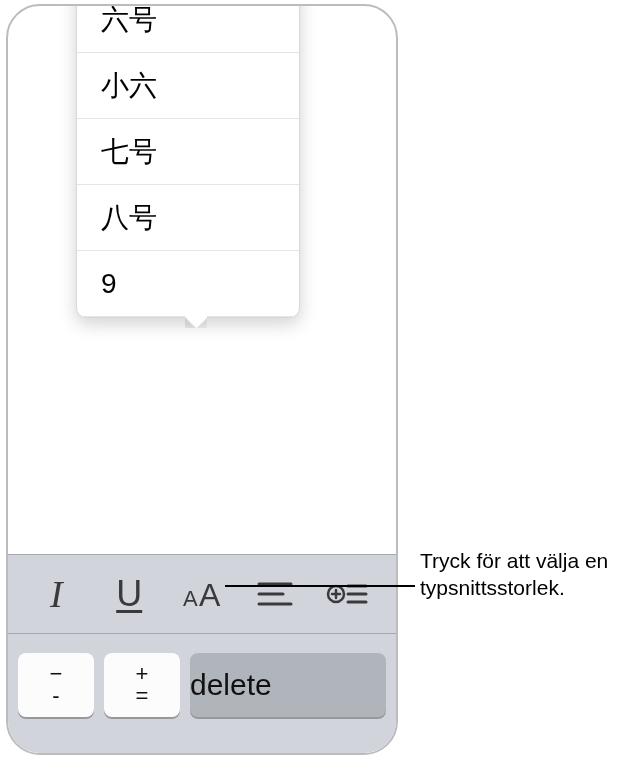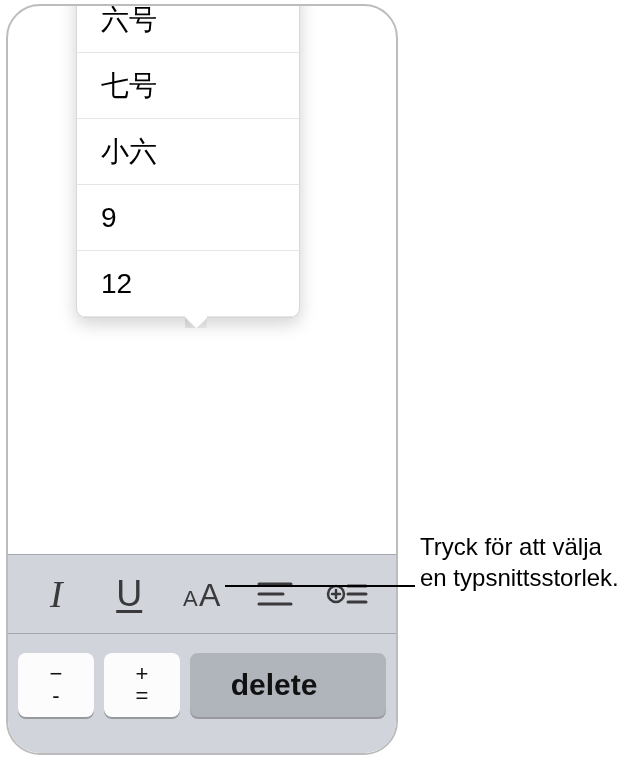--- a/index.html
+++ b/index.html
@@ -136,34 +136,34 @@
       justify-content: center;
       font-size: 26px;
       color: #111;
     }
     .key-sym { width: 76px; }
     .key-sym.dual { line-height: 0.95; font-size: 22px; gap: 1px; }
     .key-del {
       flex: 1;
       background: #b0b4bb;
       box-shadow: 0 2px 0 rgba(0,0,0,0.28);
-      justify-content: center;
+      justify-content: flex-start;
       padding-right: 28px;
       flex-direction: row;
       font-size: 30px;
       font-family: -apple-system, Arial, sans-serif;
-      font-weight: 700;
+      font-weight: 400;
       color: #111;
     }
     .callout {
       position: absolute;
       left: 420px;
-      top: 532px;
+      top: 548px;
       width: 210px;
-      font-size: 24px;
+      font-size: 21px;
       line-height: 1.28;
       color: #000;
       font-family: -apple-system, Arial, sans-serif;
     }
     .callout-line {
       position: absolute;
       left: 225px;
       top: 585px;
       width: 190px;
       height: 2px;
@@ -222,30 +222,30 @@
     <div class="key key-del">
       <span>delete</span>
     </div>
   </div>
 
   <div class="popover">
     <div class="size-item">
       <span>六号</span>
     </div>
     <div class="size-item">
+      <span>小六</span>
+    </div>
+    <div class="size-item">
       <span>七号</span>
     </div>
     <div class="size-item">
-      <span>小六</span>
+      <span>八号</span>
     </div>
     <div class="size-item">
       <span>9</span>
-    </div>
-    <div class="size-item">
-      <span>12</span>
     </div>
     <div class="popover-tail"></div>
   </div>
 
 </div>
 
 <div class="callout-line"></div>
 <div class="callout">Tryck för att välja en typsnittsstorlek.</div>
 
 </body></html>

